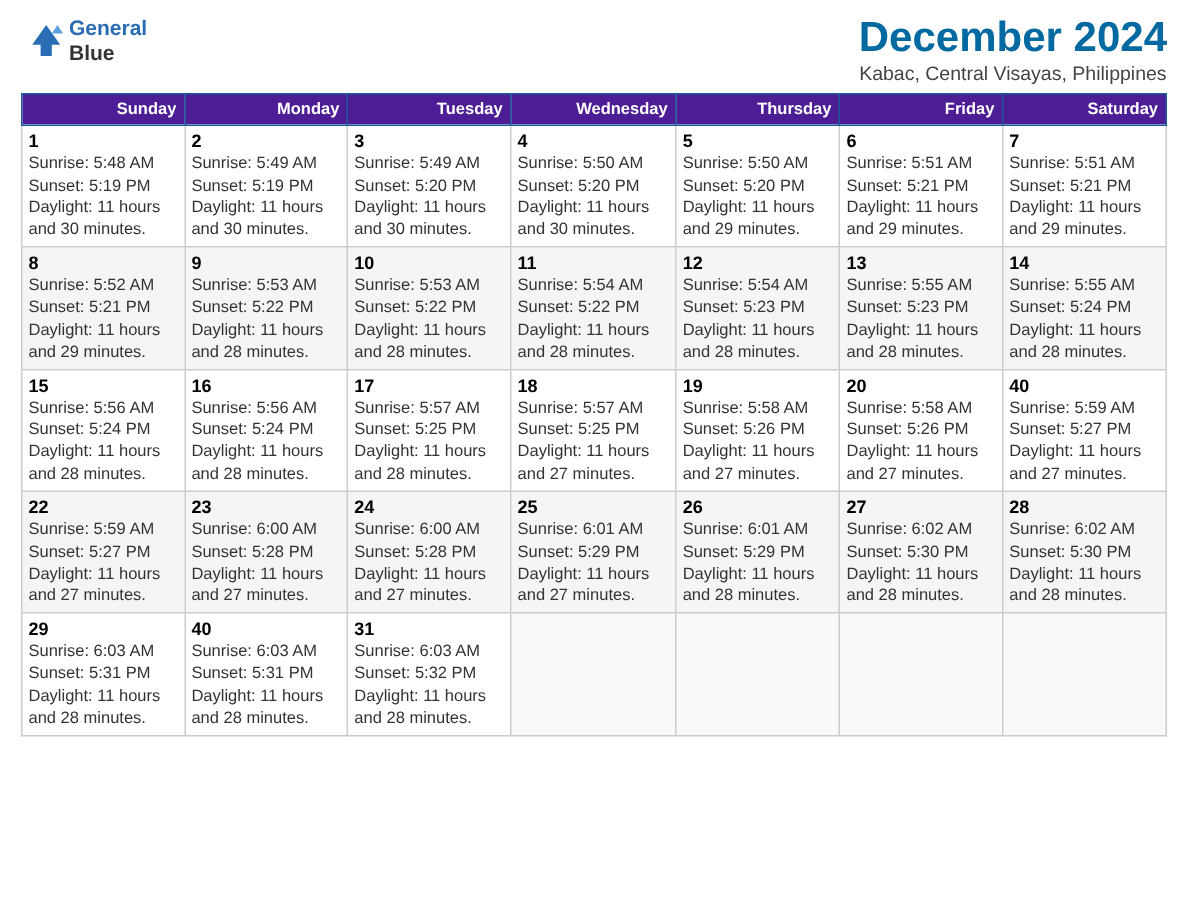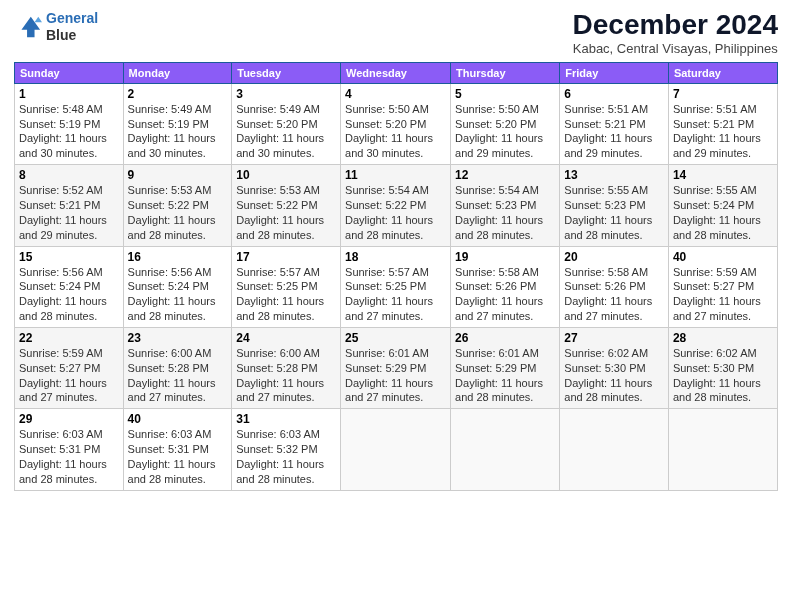--- a/index.html
+++ b/index.html
@@ -38,38 +38,38 @@
     .logo-icon {
       width: 28px;
       height: 28px;
     }
     .title-block {
       text-align: right;
     }
     .main-title {
       font-size: 28px;
       font-weight: bold;
-      color: #0f172a;
+      color: #0369a1;
       line-height: 1.1;
     }
     .subtitle {
       font-size: 13px;
       color: #444;
       text-align: center;
     }
     .calendar {
       flex: 1;
       border-collapse: collapse;
       width: 100%;
       font-size: 9.5px;
     }
     .calendar th {
-      background: #8b5cf6;
+      background: #4c1d95;
       color: #fff;
-      text-align: left;
+      text-align: right;
       padding: 4px 5px;
       font-size: 11px;
       font-weight: bold;
       border: 1px solid #1a5a9a;
     }
     .calendar td {
       vertical-align: top;
       border: 1px solid #ccc;
       padding: 3px 4px;
       width: 113px;

